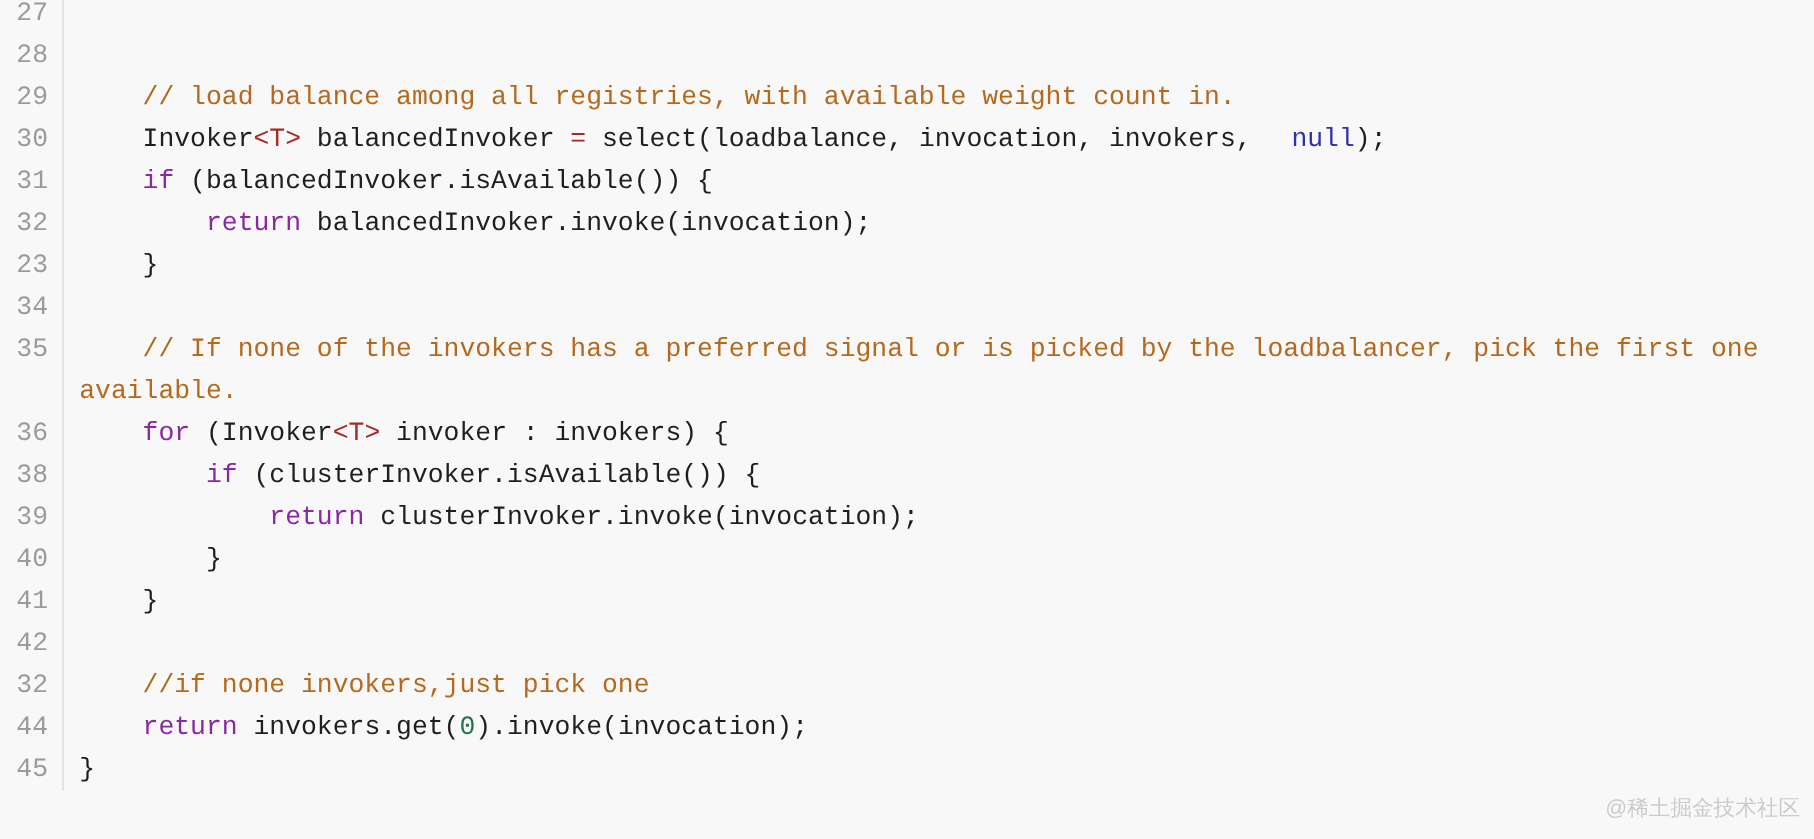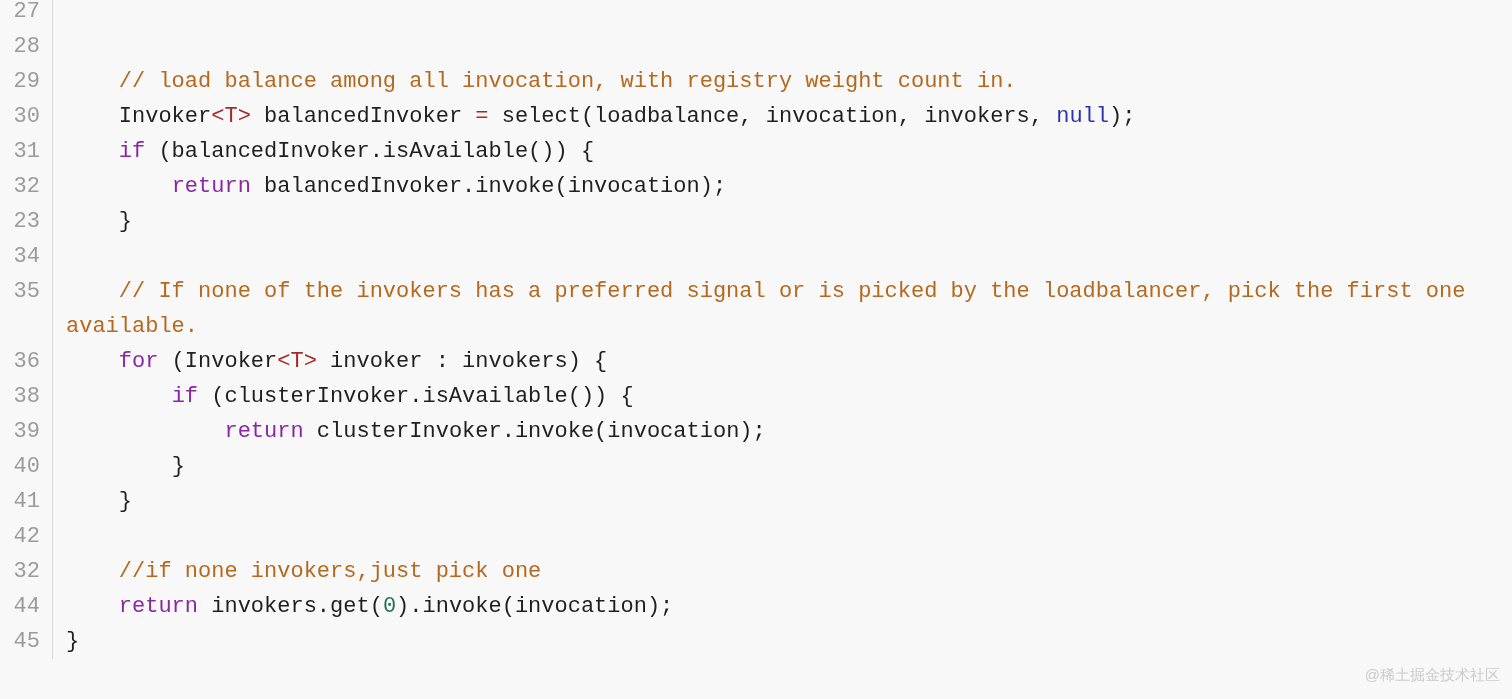--- a/index.html
+++ b/index.html
@@ -48,48 +48,48 @@
     flex: 1;
     padding-left: 13px;
     white-space: pre-wrap;
     overflow-wrap: break-word;
     color: var(--text);
   }
   .tok-plain   { color: var(--text); }
   .tok-comment { color: var(--comment); }
   .tok-keyword { color: var(--keyword); }
   .tok-generic { color: var(--generic); }
-  .tok-constant{ color: var(--constant); }
+  .tok-constant{ color: var(--constant); margin-left: 20px; }
   .tok-number  { color: var(--number); }
   .watermark {
     position: absolute;
     right: 12px;
     bottom: 14px;
     font-family: "Liberation Sans", sans-serif;
-    font-size: 15px;
+    font-size: 18px;
     color: var(--watermark);
     user-select: none;
   }
 </style>
 </head>
 <body>
 
 <div class="code-container">
   <div>
       <div class="code-row">
         <div class="gutter-cell">27</div>
         <div class="code-cell"></div>
       </div>
       <div class="code-row">
         <div class="gutter-cell">28</div>
         <div class="code-cell"></div>
       </div>
       <div class="code-row">
         <div class="gutter-cell">29</div>
-        <div class="code-cell"><span class="tok-plain">    </span><span class="tok-comment">// load balance among all invocation, with registry weight count in.</span></div>
+        <div class="code-cell"><span class="tok-plain">    </span><span class="tok-comment">// load balance among all registries, with available weight count in.</span></div>
       </div>
       <div class="code-row">
         <div class="gutter-cell">30</div>
         <div class="code-cell"><span class="tok-plain">    Invoker</span><span class="tok-generic">&lt;T&gt;</span><span class="tok-plain"> balancedInvoker </span><span class="tok-generic">=</span><span class="tok-plain"> select(loadbalance, invocation, invokers, </span><span class="tok-constant">null</span><span class="tok-plain">);</span></div>
       </div>
       <div class="code-row">
         <div class="gutter-cell">31</div>
         <div class="code-cell"><span class="tok-plain">    </span><span class="tok-keyword">if</span><span class="tok-plain"> (balancedInvoker.isAvailable()) {</span></div>
       </div>
       <div class="code-row">

